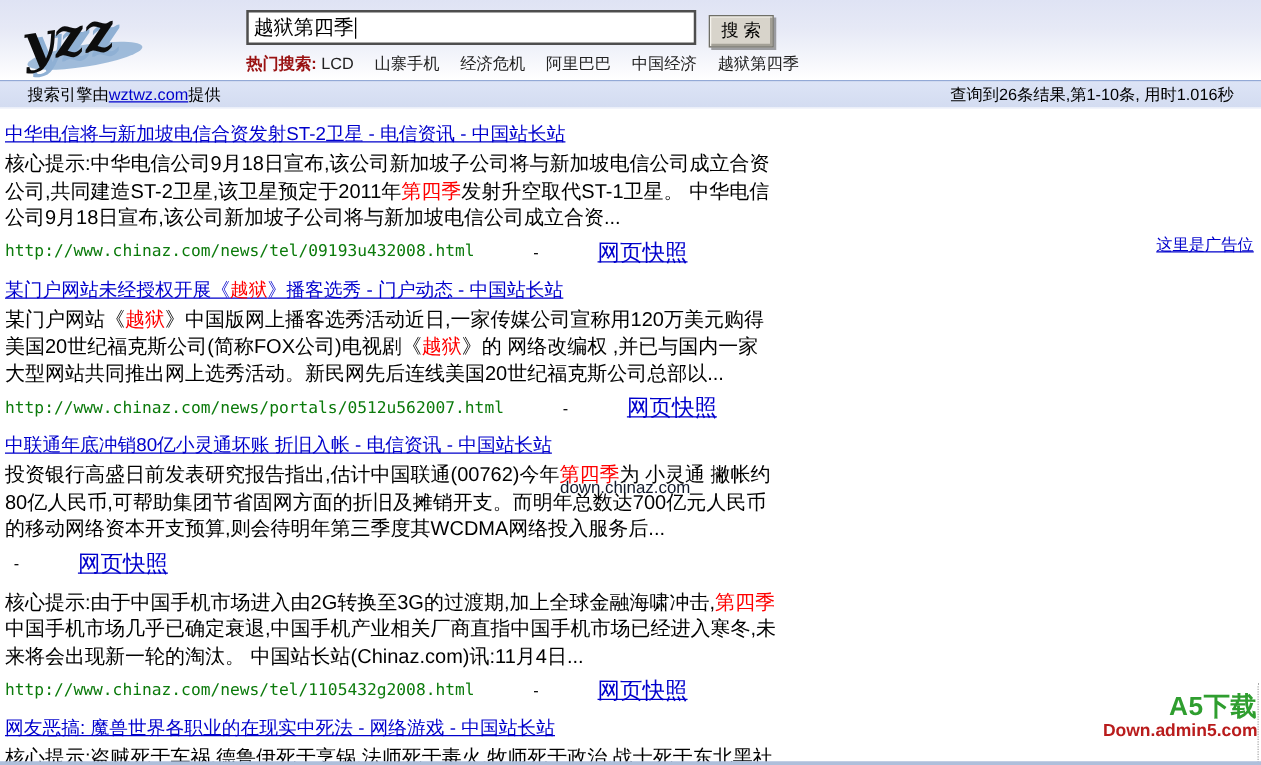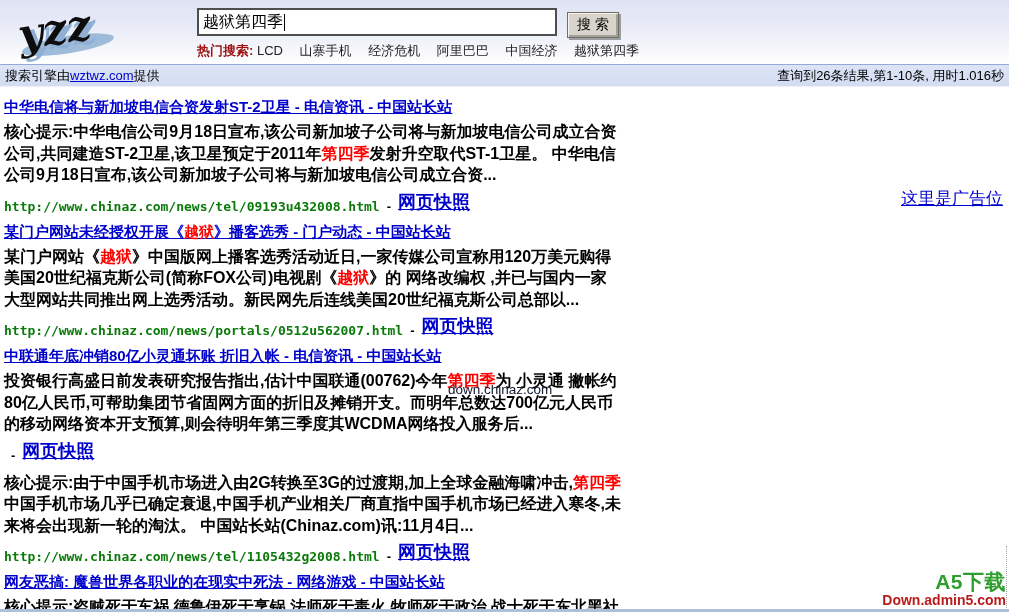--- a/index.html
+++ b/index.html
@@ -29,37 +29,37 @@
   }
   .hot-row { position:absolute; left:197px; top:42px; font-size:13px; white-space:nowrap; }
   .hot-label { color:#991111; font-weight:bold; }
   .hot-item { color:#222; text-decoration:none; margin-right:13px; cursor:pointer; }
   
   .statusbar {
     width:1009px; height:23px;
     background:linear-gradient(#dde4f6,#d3dcf1);
     border-top:1px solid #93a9d6; border-bottom:1px solid #eef1fa;
     display:flex; justify-content:space-between; align-items:center;
-    padding:0 5px; font-size:13px;
+    padding:0 22px; font-size:13px;
   }
   .statusbar a { color:#0000cc; }
   
   .content { position:relative; padding:11px 0 0 4px; }
-  .result { width:618px; margin-bottom:9px;font-weight:bold; }
+  .result { width:618px; margin-bottom:9px; }
   .r-title { display:inline-block; font-size:15px; color:#0000cc; text-decoration:underline; margin-bottom:4px; cursor:pointer; }
   .r-desc { font-size:16px; line-height:21.5px; color:#000; }
-  .r-url-line { margin-top:4px; font-size:13px; display:flex; align-items:flex-end; }
+  .r-url-line { margin-top:4px; font-size:13px; display:flex; align-items:center;gap:40px; }
   .r-url { font-family:"DejaVu Sans Mono","Liberation Mono",monospace; color:#0b7a0b; }
   .r-sep { margin:0 7px; color:#000; }
   .r-snap { font-size:18px; color:#0000cc; text-decoration:underline; cursor:pointer; }
   .hl { color:#ff0000; }
   
-  .ad-link { position:absolute; right:6px; top:100px; font-size:17px; color:#0000cc; text-decoration:underline; cursor:pointer; }
+  .ad-link { position:absolute; right:6px; top:100px; font-size:13px; color:#0000cc; text-decoration:underline; cursor:pointer; }
   .center-watermark { position:absolute; left:448px; top:295px; font-size:13.5px; color:#0f172a; }
-  .footer-logo { position:absolute; right:3px; bottom:5px; text-align:right; line-height:1; }
+  .footer-logo { position:absolute; right:3px; bottom:21px; text-align:right; line-height:1; }
   .footer-logo .l1 { color:#2f9e2f; font-weight:bold; font-size:21px; letter-spacing:0.5px; }
   .footer-logo .l2 { color:#b91c1c; font-weight:bold; font-size:14px; margin-top:1px; }
   .bottom-line { position:absolute; left:0; right:0; bottom:0; height:3px; background:#aebfdb; }
   .right-edge { position:absolute; right:2px; bottom:0; height:66px; border-left:1px dotted #a9a9a9; width:0; }
 </style>
 </head>
 <body>
 
 <div class="header">
   <svg class="logo" viewBox="0 0 120 64" aria-hidden="true">

